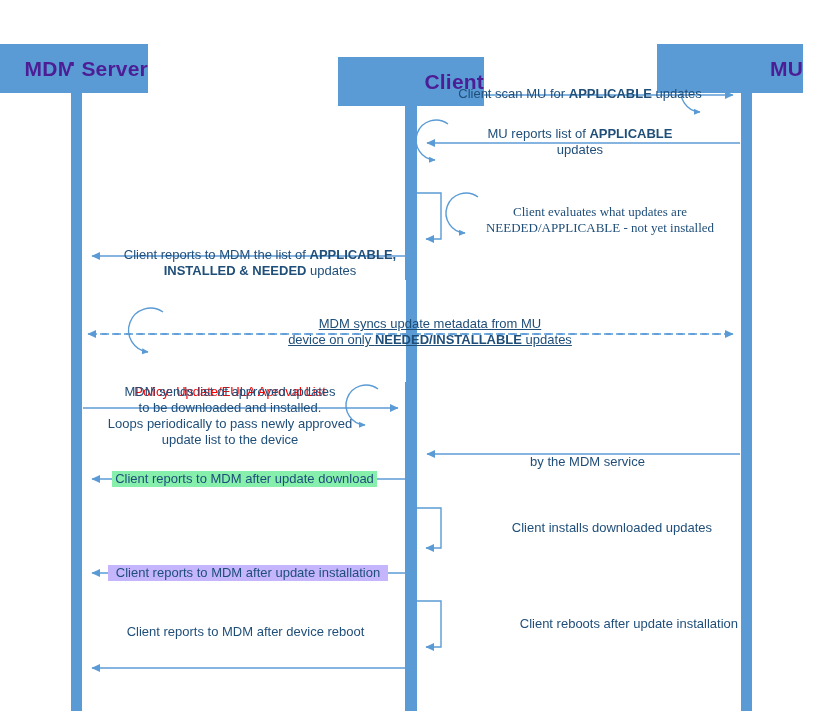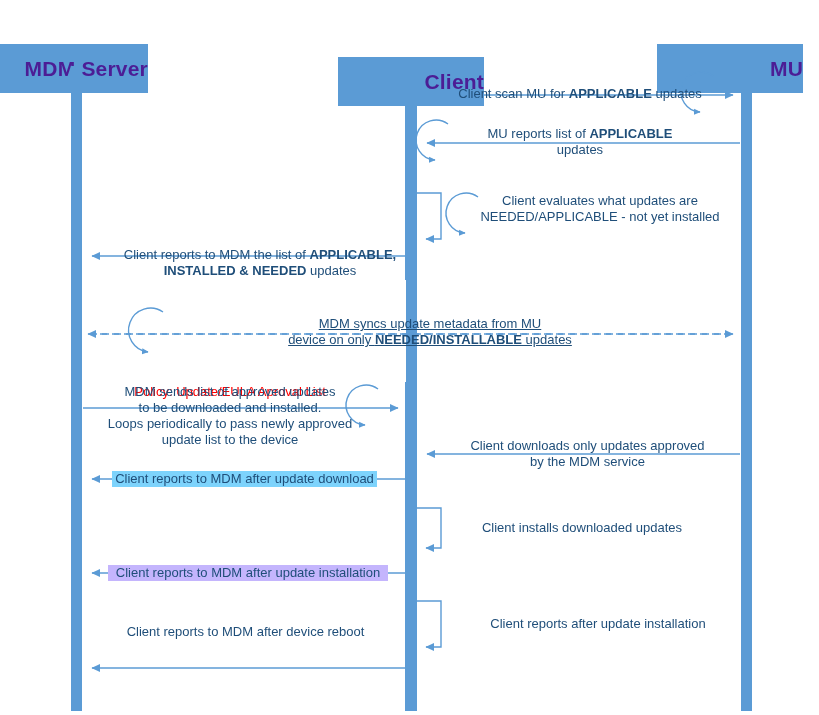--- a/index.html
+++ b/index.html
@@ -49,21 +49,21 @@
   }
   
   .msg-label {
     position: absolute;
     color: #1F4E79;
     font-size: 13px;
     line-height: 16px;
     text-align: center;
     white-space: pre-line;
   }
-  .msg-label.left-align { text-align: center; }
+  .msg-label.left-align { text-align: right; }
   .msg-label b { font-weight: bold; }
   .policy-title {
     color: #FF0000;
     font-weight: normal;
   }
 </style>
 </head>
 <body>
 
 <div id="diagram-root">
@@ -132,36 +132,36 @@
       <path d="M 417 601 L 441 601 L 441 647 L 426 647" marker-end="url(#arrowLeft)"></path>
 
       <line x1="405" y1="668" x2="92" y2="668" marker-end="url(#arrowLeft)"></line>
     </g>
   </svg>
 
   <div class="msg-label" style="left:455px; top:86px; width:250px;"><span>Client scan MU for </span><b>APPLICABLE</b><span> updates</span></div>
 
   <div class="msg-label" style="left:470px; top:126px; width:220px;"><span>MU reports list of </span><b>APPLICABLE</b><br><span>updates</span></div>
 
-  <div class="msg-label" style="left:480px; top:193px; width:240px;"><span>Client evaluates what updates are</span><br><span>NEEDED/APPLICABLE - not yet installed</span></div>
+  <div class="msg-label" style="left:480px; top:204px; width:240px;font-family:Liberation Serif, serif;"><span>Client evaluates what updates are</span><br><span>NEEDED/APPLICABLE - not yet installed</span></div>
 
   <div class="msg-label" style="left:110px; top:247px; width:300px;"><span>Client reports to MDM the list of </span><b>APPLICABLE,</b><br><b>INSTALLED &amp; NEEDED</b><span> updates</span></div>
 
   <div class="msg-label" style="left:280px; top:316px; width:300px;text-decoration:underline;"><span>MDM syncs update metadata from MU</span><br><span>device on only </span><b>NEEDED/INSTALLABLE</b><span> updates</span></div>
 
   <div class="msg-label" style="left:90px; top:368px; width:280px;">
     <span class="policy-title">Policy: Update/EULA Aproval List</span>
   </div>
   <div class="msg-label" style="left:90px; top:384px; width:280px;"><span>MDM sends list of approved updates</span><br><span>to be downloaded and installed.</span><br><span>Loops periodically to pass newly approved</span><br><span>update list to the device</span></div>
 
-  <div class="msg-label" style="left:455px; top:438px; width:265px;"><span>Client downloads only updates approved</span><br><span>by the MDM service</span></div>
+  <div class="msg-label" style="left:455px; top:438px; width:265px;"><br><span>by the MDM service</span></div>
 
-  <div class="msg-label" style="left:112px; top:471px; width:265px; background:#7dd3fc;"><span>Client reports to MDM after update download</span></div>
+  <div class="msg-label" style="left:112px; top:471px; width:265px; background:#86efac;"><span>Client reports to MDM after update download</span></div>
 
   <div class="msg-label left-align" style="left:452px; top:520px; width:260px;"><span>Client installs downloaded updates</span></div>
 
   <div class="msg-label" style="left:108px; top:565px; width:280px; background:#c4b5fd;"><span>Client reports to MDM after update installation</span></div>
 
-  <div class="msg-label left-align" style="left:458px; top:616px; width:280px;"><span>Client reports after update installation</span></div>
+  <div class="msg-label left-align" style="left:458px; top:616px; width:280px;"><span>Client reboots after update installation</span></div>
 
   <div class="msg-label" style="left:118px; top:624px; width:255px; background:#ffffff;"><span>Client reports to MDM after device reboot</span></div>
 
 </div>
 
 </body></html>

